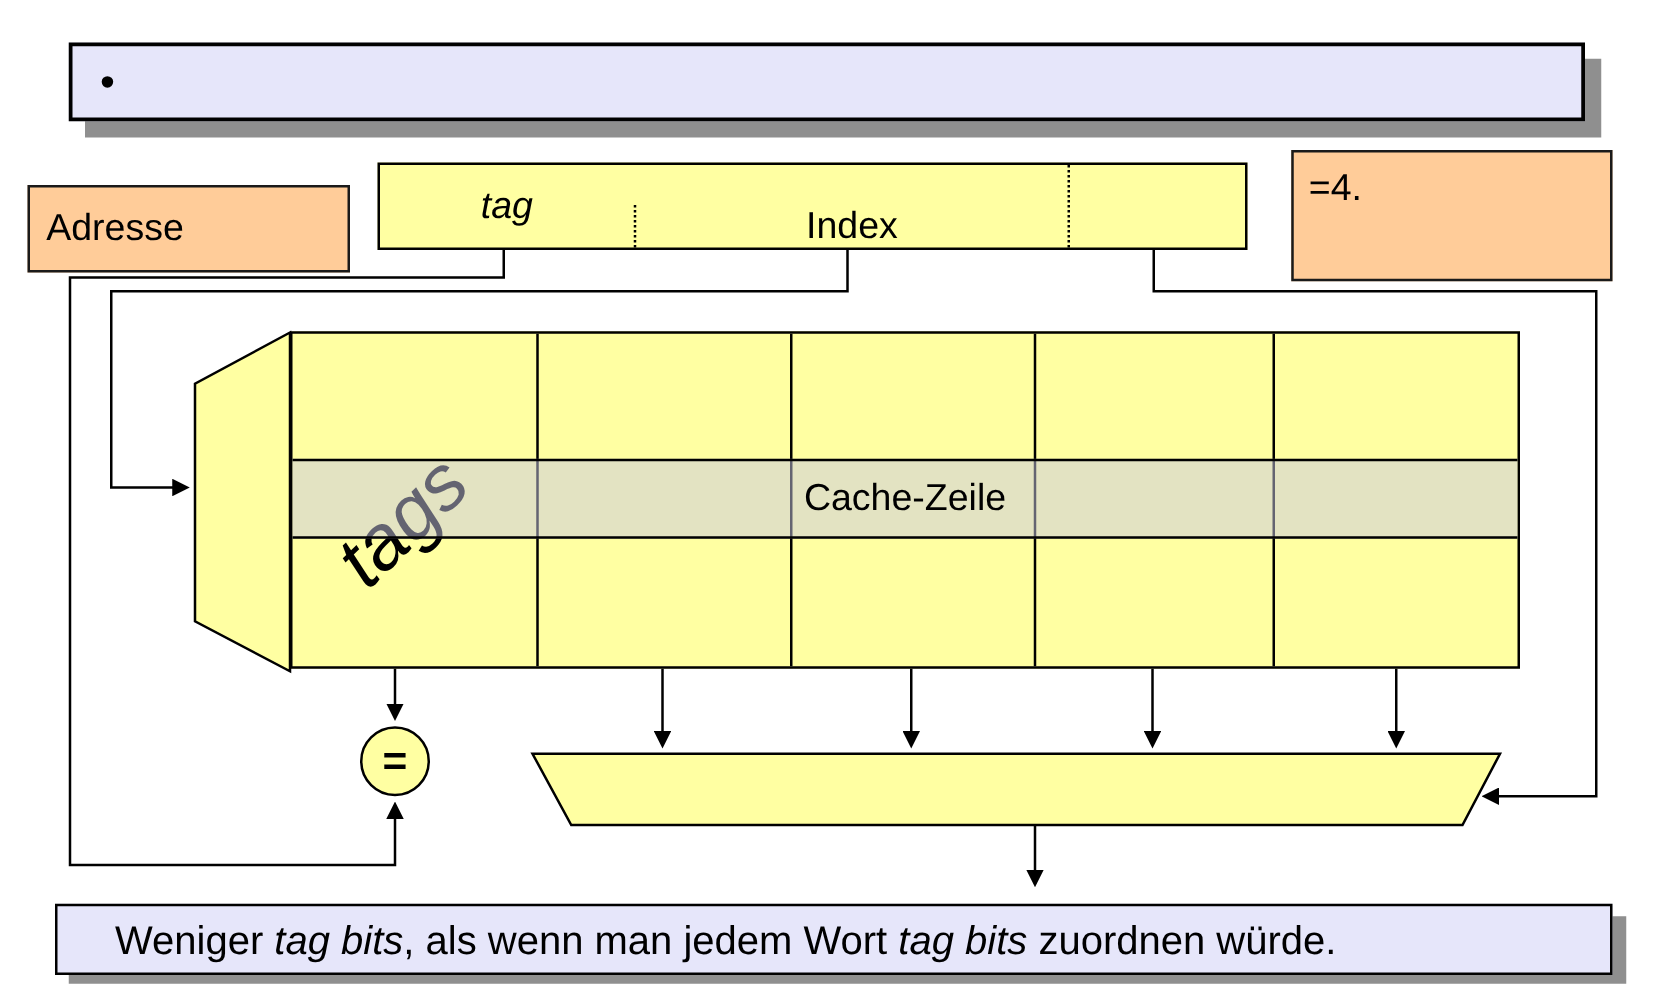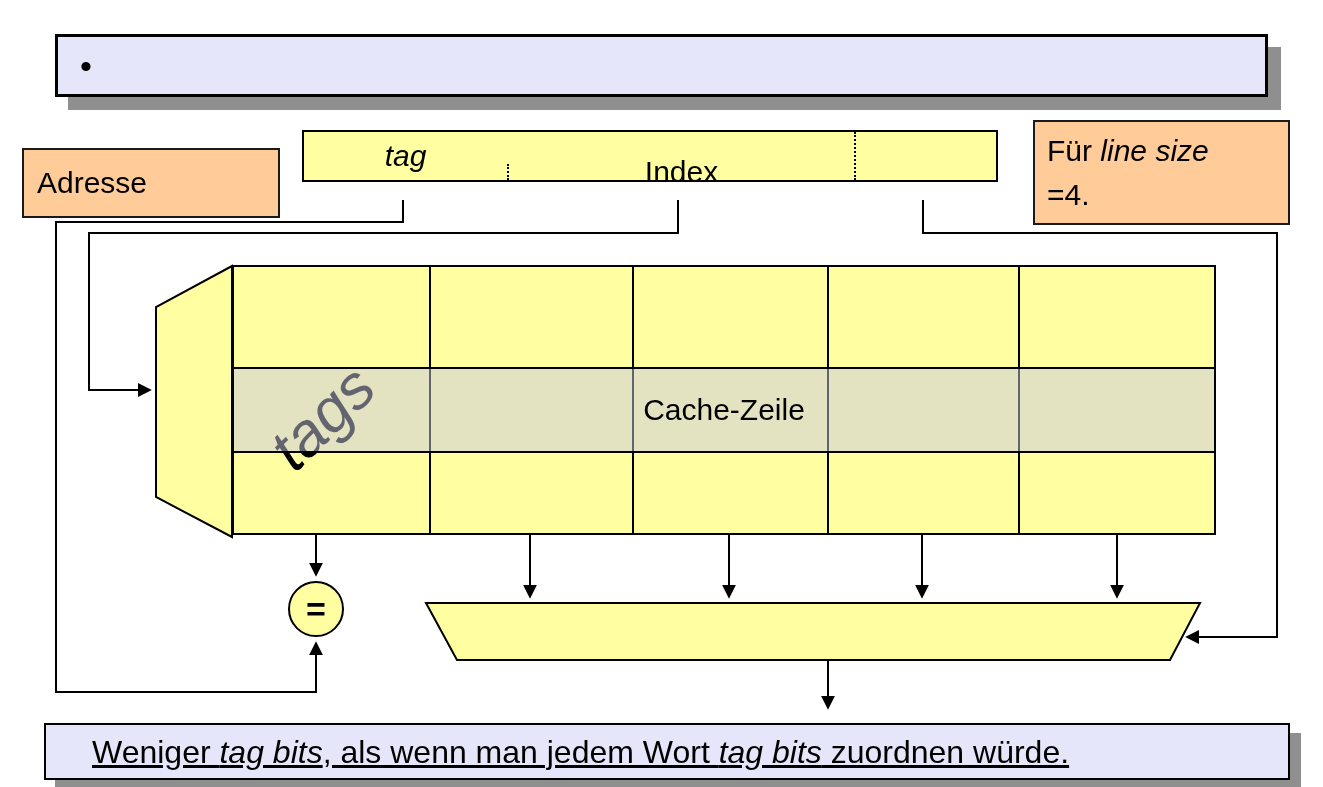--- a/index.html
+++ b/index.html
@@ -16,49 +16,49 @@
     position:absolute;left:55px;top:34px;width:1213px;height:63px;
     background:var(--panel_lavender);border:3px solid #000;
     box-shadow:13px 13px 0 var(--shadow_gray);
     display:flex;align-items:center;font-size:40px;line-height:1;z-index:4;
   }
   .top-box .bullet{display:inline-block;padding-left:22px;width:63px;font-size:34px;}
   .footer-box{
     position:absolute;left:44px;top:723px;width:1246px;height:57px;
     background:var(--panel_lavender);border:2px solid #000;
     box-shadow:11px 10px 0 var(--shadow_gray);
-    display:flex;align-items:center;padding-left:46px;font-size:32px;line-height:1;z-index:4;text-decoration:underline;
+    display:flex;align-items:center;padding-left:46px;font-size:32px;line-height:1;z-index:4;
   }
   .orange-box{background:var(--panel_orange);border:2px solid #1a1a1a;position:absolute;z-index:4;}
   .adresse-box{left:22px;top:148px;width:258px;height:70px;display:flex;align-items:center;padding-left:13px;font-size:30px;}
   .note-box{left:1033px;top:120px;width:257px;height:105px;font-size:30px;line-height:44px;padding:7px 0 0 12px;}
 
   
   .addr-bar{
-    position:absolute;left:302px;top:130px;width:696px;height:52px;
+    position:absolute;left:302px;top:130px;width:696px;height:70px;
     background:var(--shape_yellow);border:2px solid #000;display:flex;z-index:4;
   }
   .addr-sec{display:flex;align-items:center;justify-content:center;font-size:30px;}
   .addr-sec.tag{width:203px;font-style:italic;}
   .addr-sec.index{width:347px;border-left:2px dotted #000;margin-top:32px;}
   .addr-sec.offset{flex:1;border-left:2px dotted #000;}
 
   
   .cache-grid{
     position:absolute;left:232px;top:265px;width:984px;height:270px;
     background:var(--shape_yellow);border:2px solid #000;z-index:1;
   }
   .vline{position:absolute;top:0;bottom:0;width:2px;background:#000;z-index:0;}
   .tags-label{
     position:absolute;left:-12px;top:58px;width:200px;height:185px;
     display:flex;align-items:center;justify-content:center;
     font-size:62px;font-style:italic;transform:rotate(-44deg);z-index:1;
   }
   .row-band{
-    position:absolute;left:0;right:0;top:100px;height:86px;
+    position:absolute;left:0;right:0;top:100px;height:64px;
     background:var(--band_overlay);border-top:2px solid #000;border-bottom:2px solid #000;
     display:flex;align-items:center;justify-content:center;font-size:30px;z-index:2;
   }
 
   
   .eq-circle{
     position:absolute;left:288px;top:581px;width:56px;height:56px;border-radius:50%;
     background:var(--shape_yellow);border:2px solid #000;
     display:flex;align-items:center;justify-content:center;
     font-size:34px;font-weight:bold;z-index:3;
@@ -86,21 +86,20 @@
       </div>
     <div class="addr-sec index">
         <span>Index</span>
       </div>
     <div class="addr-sec offset">
         <span></span>
       </div>
   </div>
 
   <div class="orange-box note-box">
-    <div><span>Für </span><i>line size</i></div>
     <div>=4.</div>
   </div>
 
   <div class="cache-grid">
     <div class="vline" style="left:195px"></div>
     <div class="vline" style="left:398px"></div>
     <div class="vline" style="left:593px"></div>
     <div class="vline" style="left:784px"></div>
     <div class="tags-label">tags</div>
     <div class="row-band">

